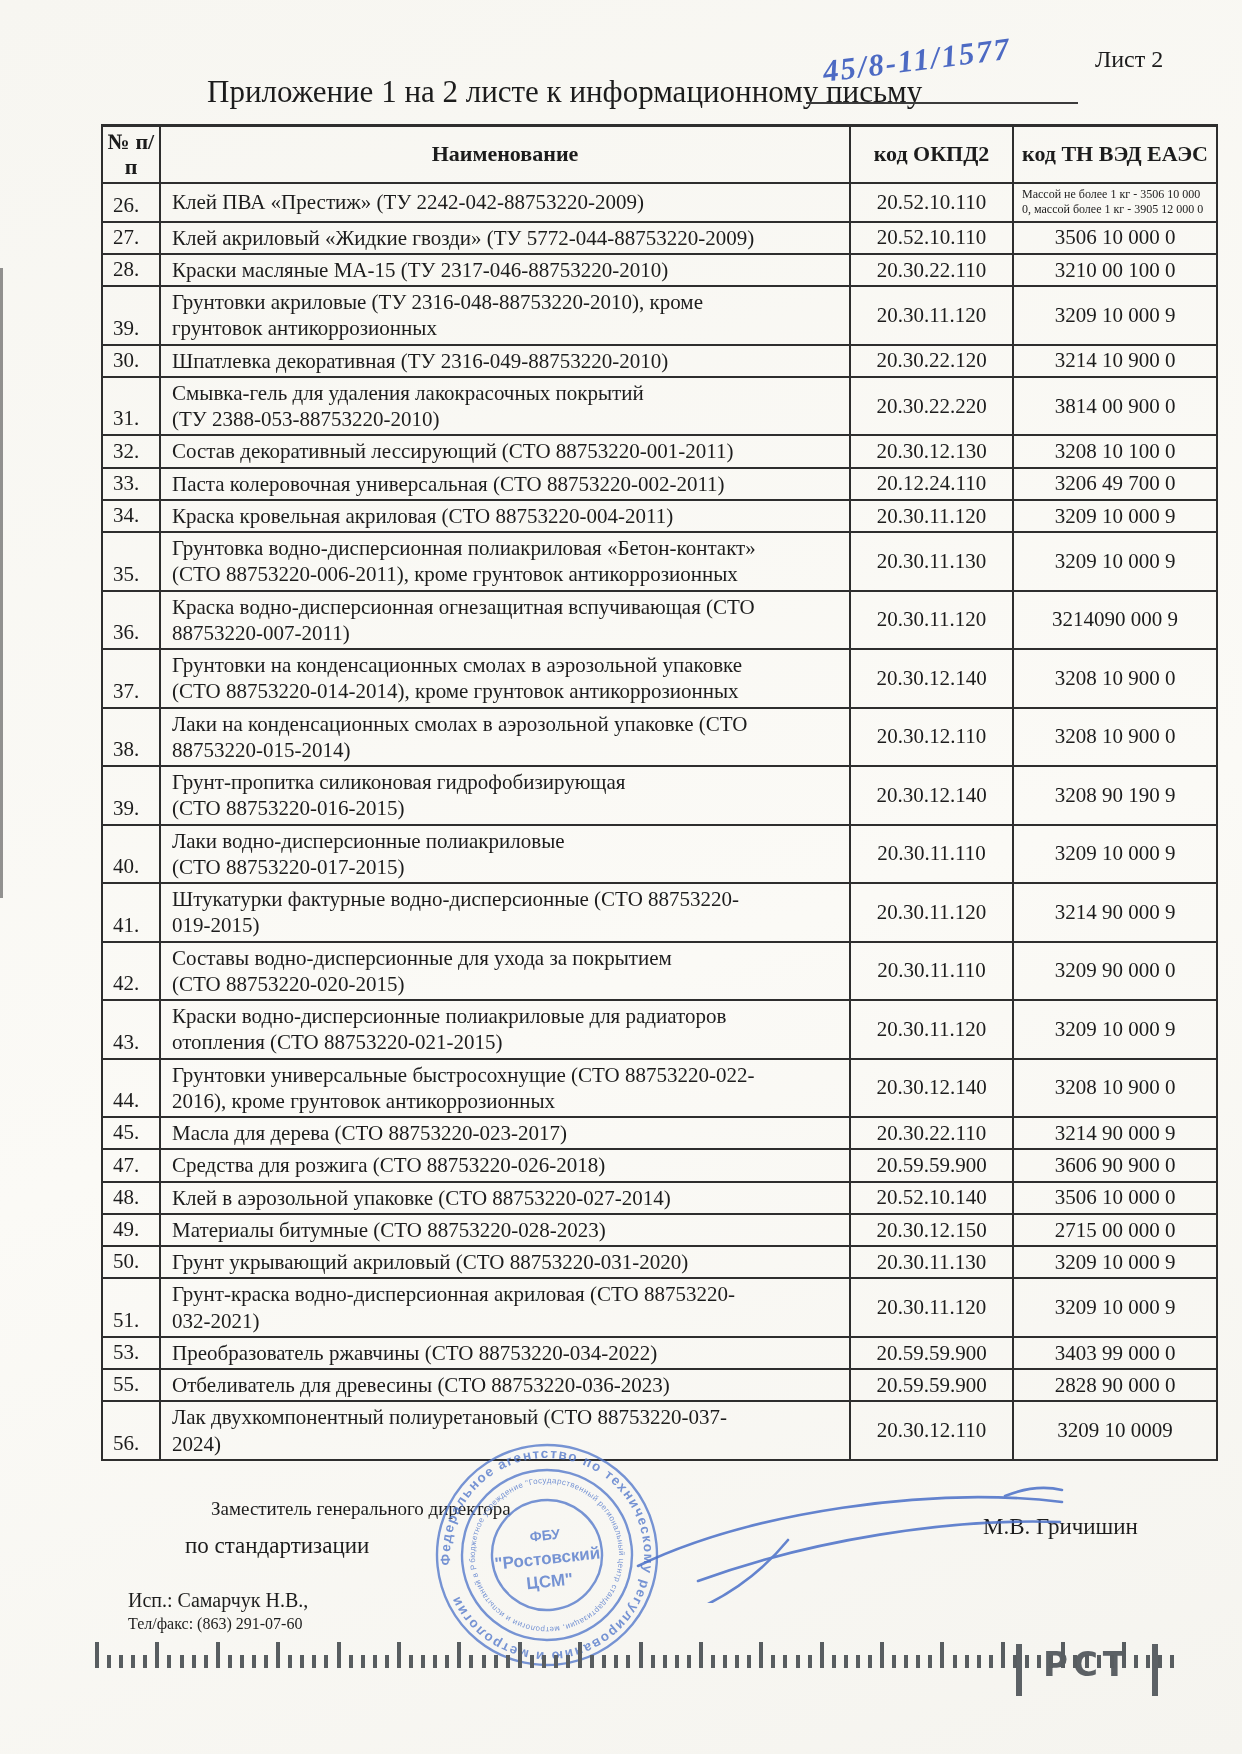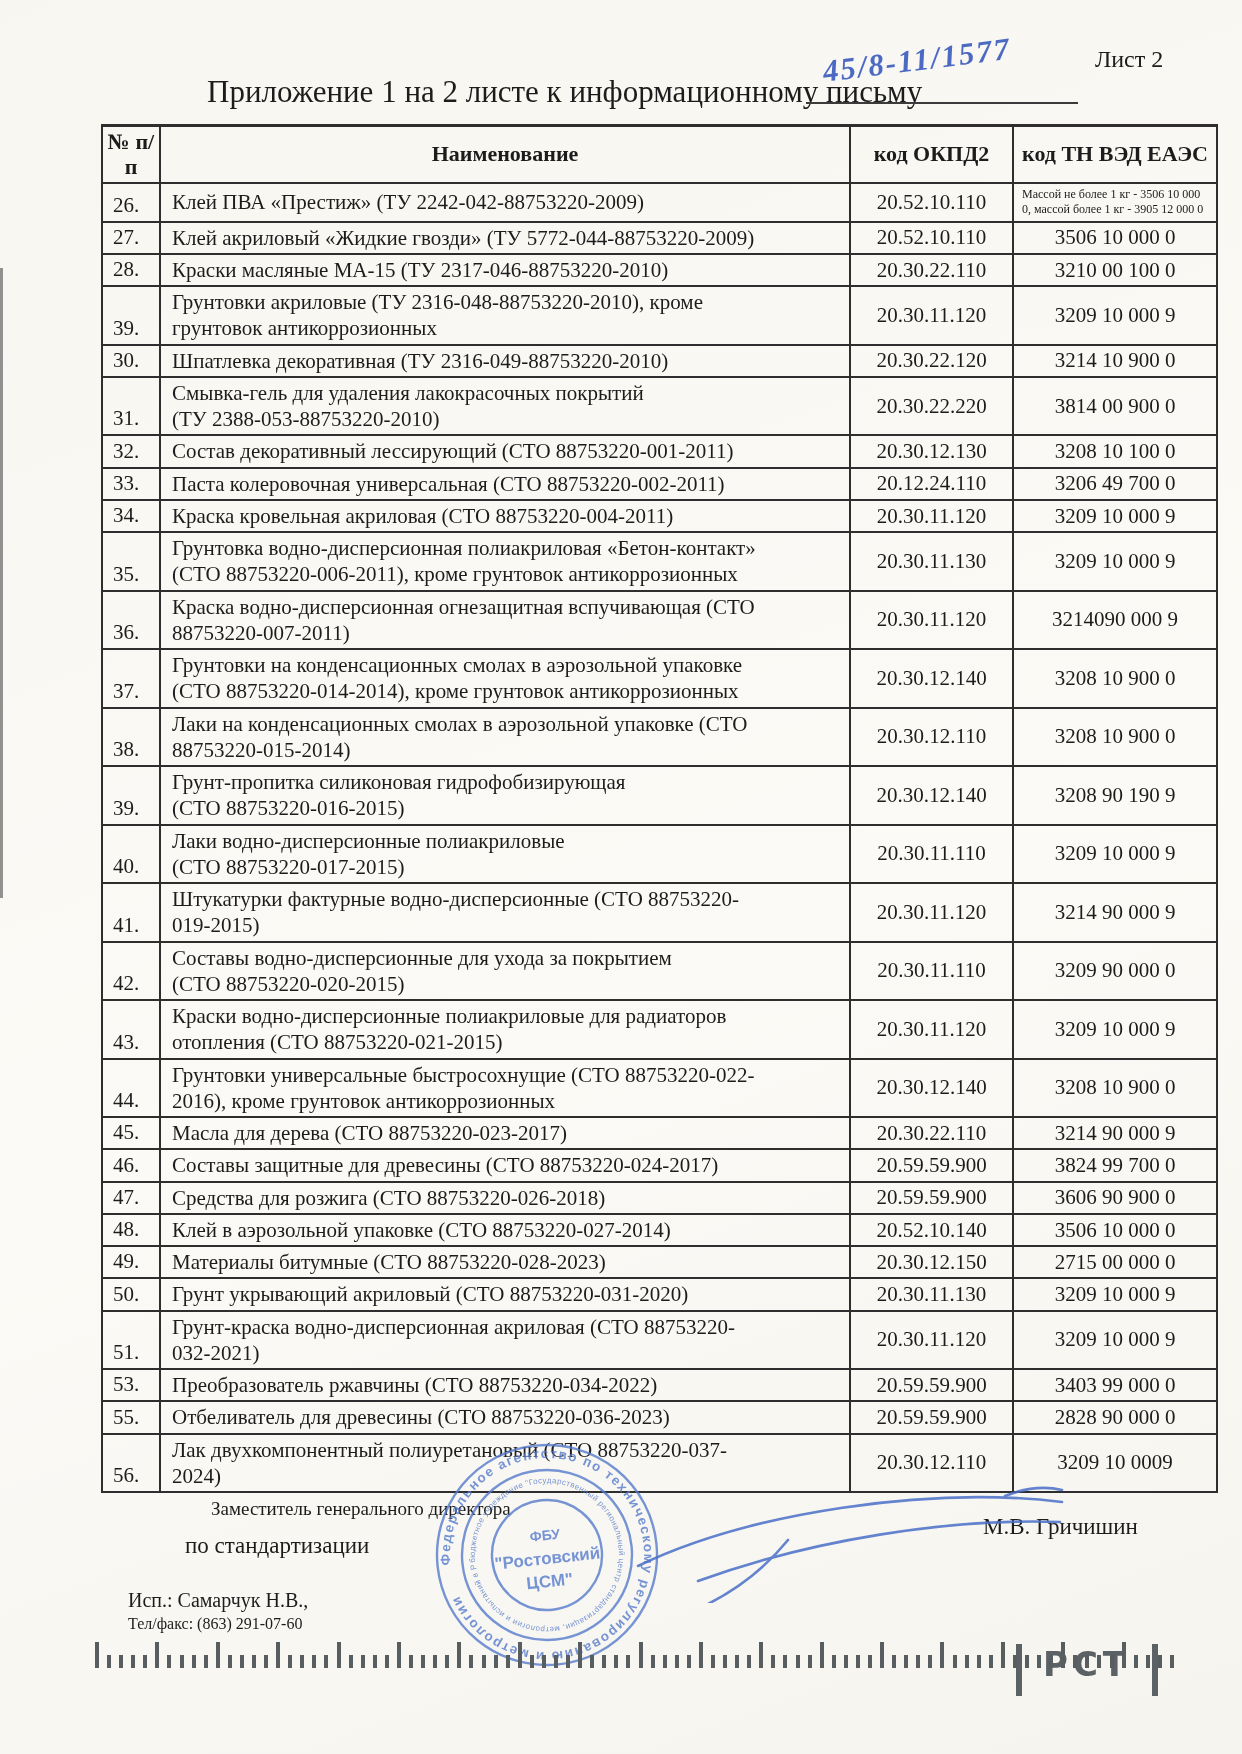--- a/index.html
+++ b/index.html
@@ -221,26 +221,20 @@
           <td class="code">20.30.12.140</td>
           <td class="code">3208 10 900 0</td>
         </tr>
         <tr>
           <td class="num">45.</td>
           <td class="name">Масла для дерева (СТО 88753220-023-2017)</td>
           <td class="code">20.30.22.110</td>
           <td class="code">3214 90 000 9</td>
         </tr>
         <tr>
-          <td class="num">46.</td>
-          <td class="name">Составы защитные для древесины (СТО 88753220-024-2017)</td>
-          <td class="code">20.59.59.900</td>
-          <td class="code">3824 99 700 0</td>
-        </tr>
-        <tr>
           <td class="num">47.</td>
           <td class="name">Средства для розжига (СТО 88753220-026-2018)</td>
           <td class="code">20.59.59.900</td>
           <td class="code">3606 90 900 0</td>
         </tr>
         <tr>
           <td class="num">48.</td>
           <td class="name">Клей в аэрозольной упаковке (СТО 88753220-027-2014)</td>
           <td class="code">20.52.10.140</td>
           <td class="code">3506 10 000 0</td>

